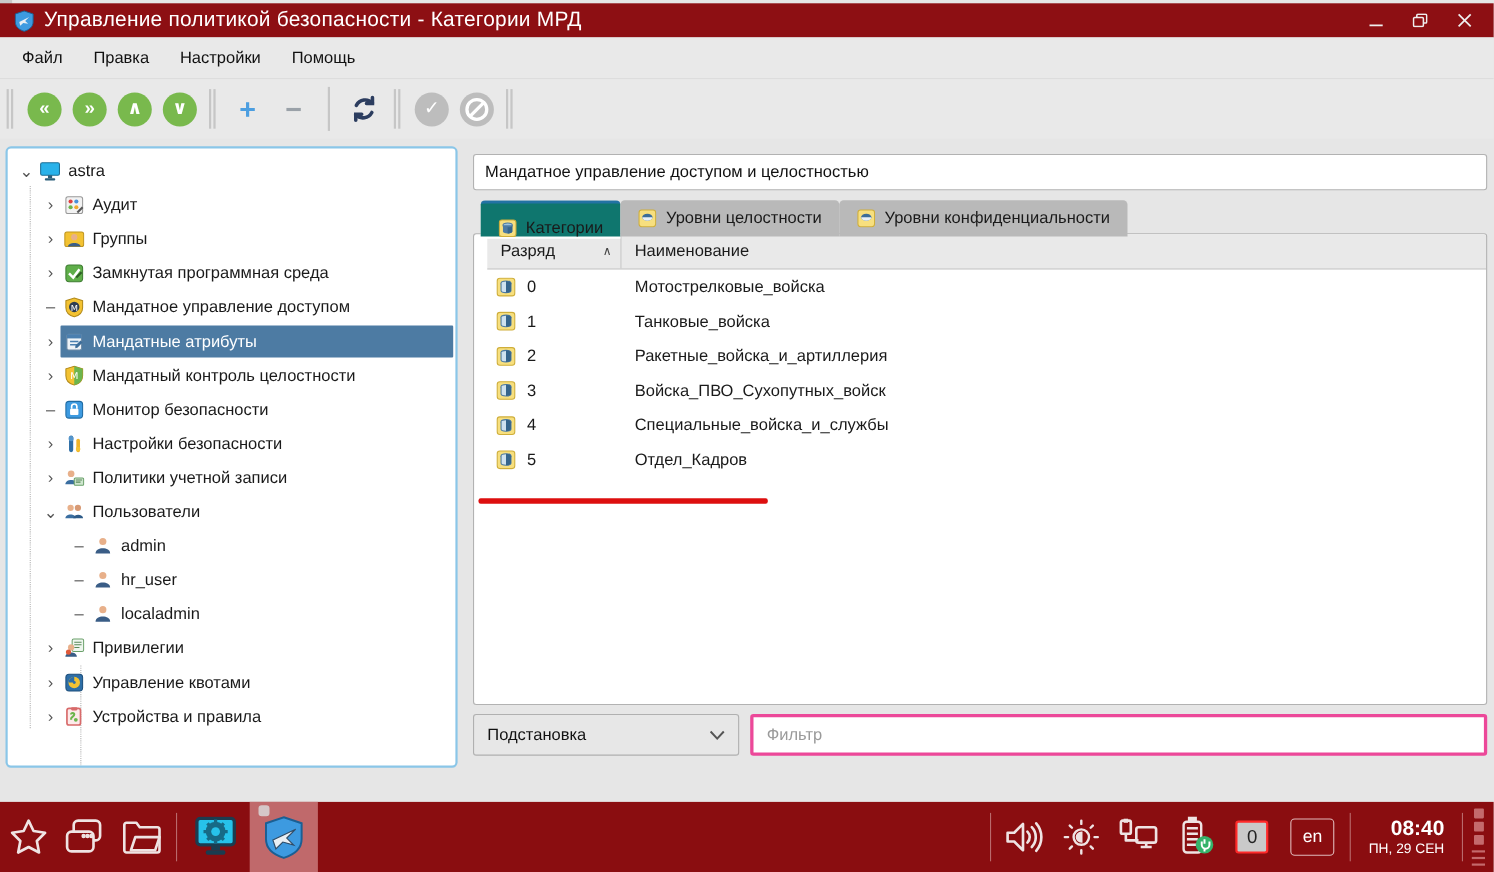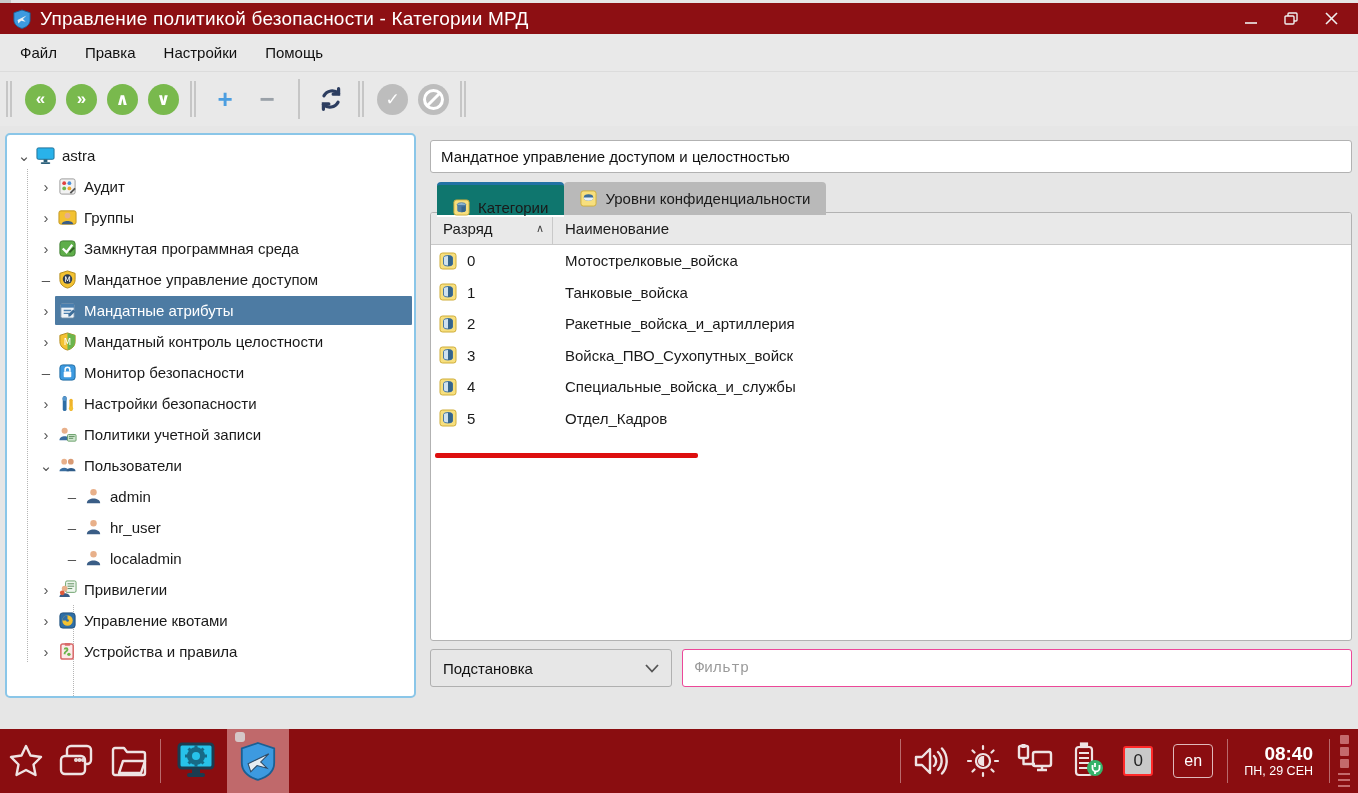--- a/index.html
+++ b/index.html
@@ -60,39 +60,39 @@
     display:flex; align-items:center; padding-left:10px; font-size:15px; color:#111; }
 
   .tabbar { position:absolute; left:437px; top:182px; height:33px; display:flex; z-index:3; }
   .tab { display:flex; align-items:center; gap:8px; font-size:15px; color:#1a1a1a;
     padding:0 16px; background:#b9b9b9; border-radius:4px 4px 0 0; cursor:default; }
   .tab.active { background:#0f766e; border-top:3px solid #2272a4; padding-top:15px;
     box-shadow:0 2px 0 #fff; }
   .tab-icon { width:17px; height:17px; }
 
   .table-frame { position:absolute; left:430px; top:212px; width:922px; height:429px;
-    background:#fff; border:1px solid #b2b2b2; border-radius:3px; z-index:2; overflow:hidden; }
+    background:#fff; border:1px solid #b2b2b2; border-radius:3px; z-index:2; overflow:hidden;padding-left:12px; }
   .thead { display:flex; height:32px; background:#e9e9e9; border-bottom:1px solid #c9c9c9;
     font-size:15px; color:#1a1a1a; align-items:center; }
   .th1 { width:122px; padding-left:12px; display:flex; align-items:center; justify-content:space-between; border-right:1px solid #c9c9c9; height:100%; }
   .sort-glyph { font-size:11px; color:#444; margin-right:8px; }
   .th2 { padding-left:12px; }
   .trow { display:flex; height:31.5px; align-items:center; font-size:15px; color:#1a1a1a; }
   .td1 { width:122px; padding-left:8px; display:flex; align-items:center; gap:10px; }
   .td2 { padding-left:12px; }
   .cat-icon { width:18px; height:18px; }
 
   .annotation-line { position:absolute; left:435px; top:453px; width:263px; height:5px;
     background:#dd0f0f; border-radius:2px; z-index:5; }
 
   .filter-row { position:absolute; left:430px; top:649px; width:922px; height:49px; display:flex; gap:10px; }
   .filter-select { width:242px; height:38px; background:#e7e7e7; border:1px solid #b0b0b0; border-radius:3px;
     display:flex; align-items:center; justify-content:space-between; padding:0 12px; font-size:15px; color:#111; }
-  .filter-input { flex:1; height:38px; background:#fff; border:1px solid #ec4899; border-radius:3px;
-    padding:0 12px; font-size:15px; color:#111; font-family:Liberation Mono, monospace; }
+  .filter-input { flex:1; height:38px; background:#fff; border:3px solid #ec4899; border-radius:3px;
+    padding:0 12px; font-size:15px; color:#111; font-family:Liberation Sans, sans-serif; }
   .filter-input::placeholder { color:#9a9a9a; }
 
   
   .taskbar { position:absolute; left:0; top:729px; width:1358px; height:64px;
     background:#8a0d10; display:flex; align-items:center; color:#fff; }
   .tk-btn { width:52px; height:56px; display:flex; align-items:center; justify-content:center; cursor:default; }
   .tk-sep { width:1px; height:44px; background:#b96a6c; margin:0 4px; }
   .task-app { width:62px; height:64px; display:flex; align-items:center; justify-content:center; position:relative; }
   .task-app.active-task { background:#c0696b; }
   .task-dot { position:absolute; left:8px; top:3px; width:10px; height:10px; border-radius:3px; background:#d8d8d8; opacity:.85; }
@@ -406,20 +406,30 @@
     <span class="tab-icon">
       <svg viewBox="0 0 18 18" width="17" height="17">
           <rect x="1" y="1" width="16" height="16" rx="2.5" fill="#f7df7e" stroke="#cfae3a"></rect>
           <ellipse cx="9" cy="6" rx="4.5" ry="2" fill="#9fc4dd" stroke="#4d7ba3"></ellipse>
           <path d="M4.5 6 V12 A4.5 2 0 0 0 13.5 12 V6" fill="#4d7ba3"></path>
           <path d="M9 4 V14" stroke="#e9f1f7" stroke-width="0"></path>
           <path d="M9 8 A4.5 2 0 0 0 13.5 6 V12 A4.5 2 0 0 1 9 14 Z" fill="#35658c"></path>
         </svg>
     </span>
     <span>Категории</span>
+  </div>
+  <div class="tab">
+    <span class="tab-icon">
+      <svg viewBox="0 0 18 18" width="17" height="17">
+          <rect x="1" y="1" width="16" height="16" rx="2.5" fill="#f7df7e" stroke="#cfae3a"></rect>
+          <ellipse cx="9" cy="8" rx="5" ry="3.4" fill="#3c6d99"></ellipse>
+          <path d="M4 8 A5 3.4 0 0 0 14 8" fill="#e9f1f7"></path>
+        </svg>
+    </span>
+    <span>Уровни целостности</span>
   </div>
   <div class="tab">
     <span class="tab-icon">
       <svg viewBox="0 0 18 18" width="17" height="17">
           <rect x="1" y="1" width="16" height="16" rx="2.5" fill="#f7df7e" stroke="#cfae3a"></rect>
           <ellipse cx="9" cy="8" rx="5" ry="3.4" fill="#3c6d99"></ellipse>
           <path d="M4 8 A5 3.4 0 0 0 14 8" fill="#e9f1f7"></path>
         </svg>
     </span>
     <span>Уровни конфиденциальности</span>

